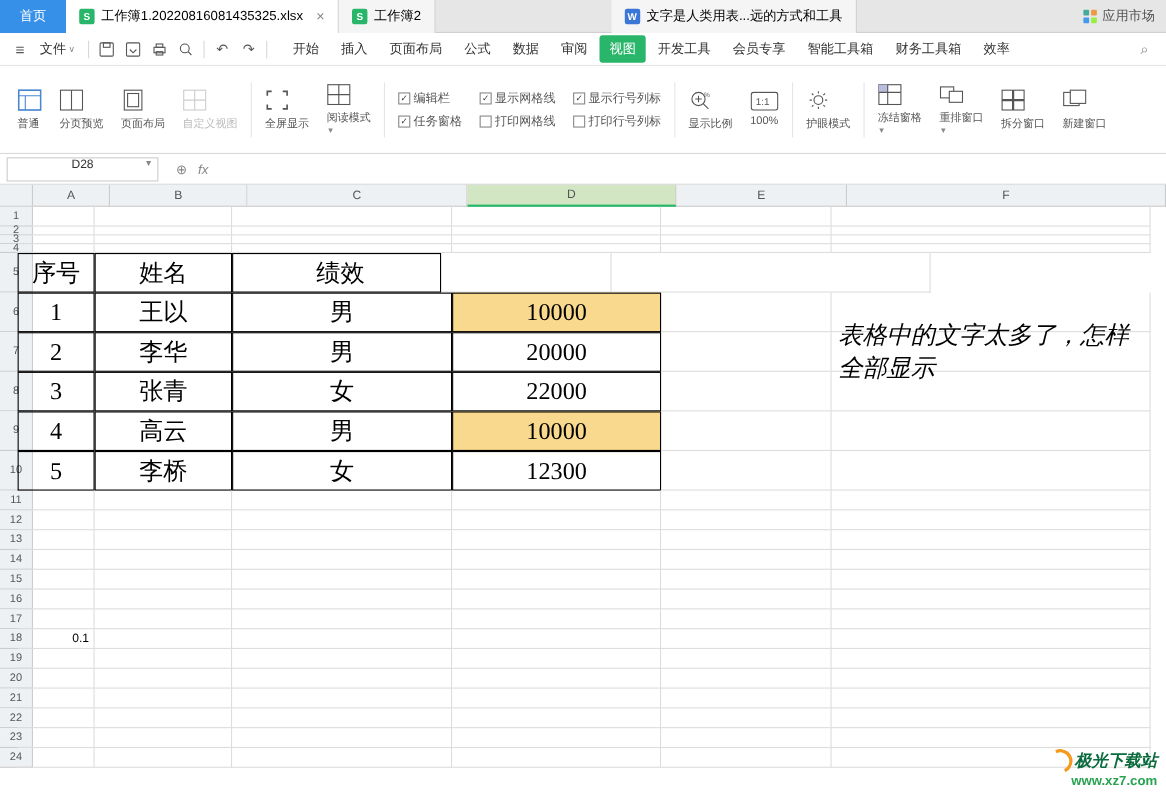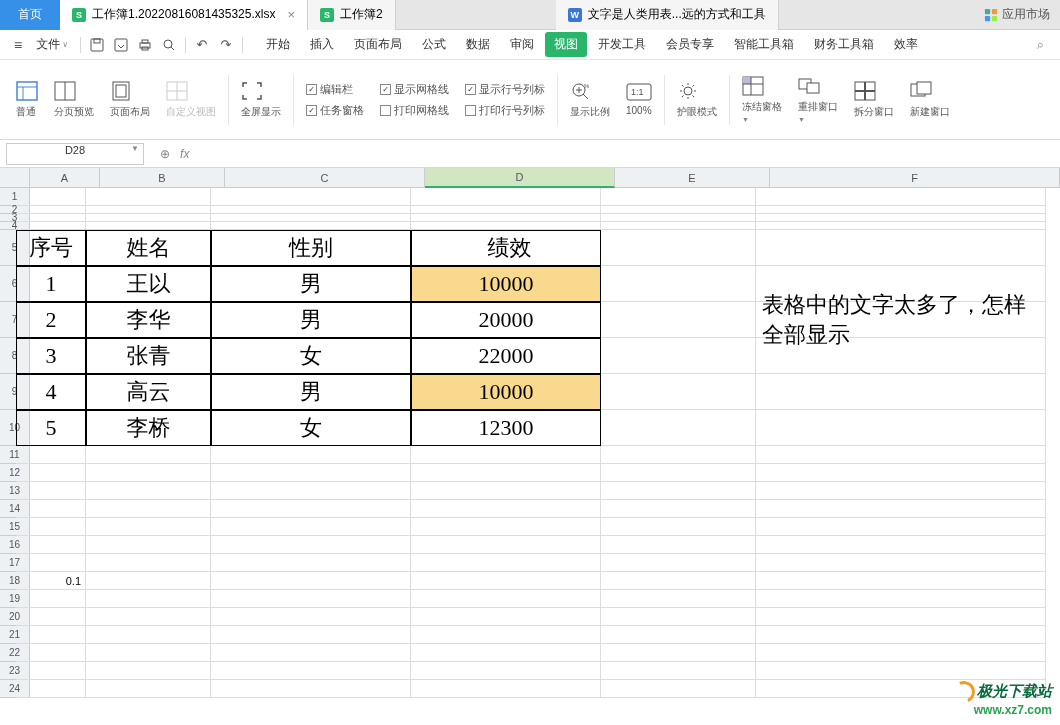--- a/index.html
+++ b/index.html
@@ -184,20 +184,29 @@
         <line x1="11" y1="1" x2="11" y2="19" stroke="#ccc"></line>
       </svg>
     <span class="ribbon-label disabled">自定义视图</span>
   </div>
   <span class="ribbon-sep"></span>
   <div class="ribbon-btn">
     <svg width="22" height="20" viewBox="0 0 22 20">
         <path d="M2 6V2h4M16 2h4v4M20 14v4h-4M6 18H2v-4" fill="none" stroke="#555" stroke-width="1.5"></path>
       </svg>
     <span class="ribbon-label">全屏显示</span>
+  </div>
+  <div class="ribbon-btn">
+    <svg width="22" height="20" viewBox="0 0 22 20">
+        <rect x="1" y="1" width="20" height="18" fill="none" stroke="#555"></rect>
+        <line x1="1" y1="10" x2="21" y2="10" stroke="#555"></line>
+        <line x1="11" y1="1" x2="11" y2="19" stroke="#555"></line>
+      </svg>
+    <span class="ribbon-label">阅读模式</span>
+    <span class="ribbon-dd">▼</span>
   </div>
   <span class="ribbon-sep"></span>
   <div class="checkbox-col">
     <div class="chk-row">
         <span class="chk checked"></span>
         <span>编辑栏</span>
       </div>
     <div class="chk-row">
         <span class="chk checked"></span>
         <span>任务窗格</span>
@@ -368,40 +377,39 @@
         <div class="cell" style="width: 70px;"></div>
         <div class="cell" style="width: 125px;"></div>
         <div class="cell" style="width: 200px;"></div>
         <div class="cell" style="width: 190px;"></div>
         <div class="cell" style="width: 155px;"></div>
         <div class="cell" style="width: 290px;"></div>
       </div>
       <div class="row data" style="height: 36px;">
         <div class="cell" style="width: 70px;">序号</div>
         <div class="cell" style="width: 125px;">姓名</div>
-        <div class="cell" style="width: 200px;">性别</div>
         <div class="cell" style="width: 190px; padding-left: 11px;">绩效</div>
         <div class="cell no-border" style="width: 155px;"></div>
         <div class="cell no-border" style="width: 290px;"></div>
       </div>
       <div class="row data" style="height: 36px;">
         <div class="cell" style="width: 70px;">1</div>
         <div class="cell" style="width: 125px;">王以</div>
         <div class="cell" style="width: 200px;">男</div>
         <div class="cell hl" style="width: 190px;">10000</div>
         <div class="cell no-border" style="width: 155px;"></div>
         <div class="cell no-border" style="width: 290px;"></div>
       </div>
       <div class="row data" style="height: 36px;">
         <div class="cell" style="width: 70px;">2</div>
         <div class="cell" style="width: 125px;">李华</div>
         <div class="cell" style="width: 200px;">男</div>
         <div class="cell" style="width: 190px;">20000</div>
         <div class="cell no-border" style="width: 155px;"></div>
-        <div class="cell no-border note" style="width: 290px;">表格中的文字太多了，怎样全部显示</div>
+        <div class="cell no-border note" style="width: 290px; font-style: italic;">表格中的文字太多了，怎样全部显示</div>
       </div>
       <div class="row data" style="height: 36px;">
         <div class="cell" style="width: 70px;">3</div>
         <div class="cell" style="width: 125px;">张青</div>
         <div class="cell" style="width: 200px;">女</div>
         <div class="cell" style="width: 190px;">22000</div>
         <div class="cell no-border" style="width: 155px;"></div>
         <div class="cell no-border" style="width: 290px;"></div>
       </div>
       <div class="row data" style="height: 36px;">

